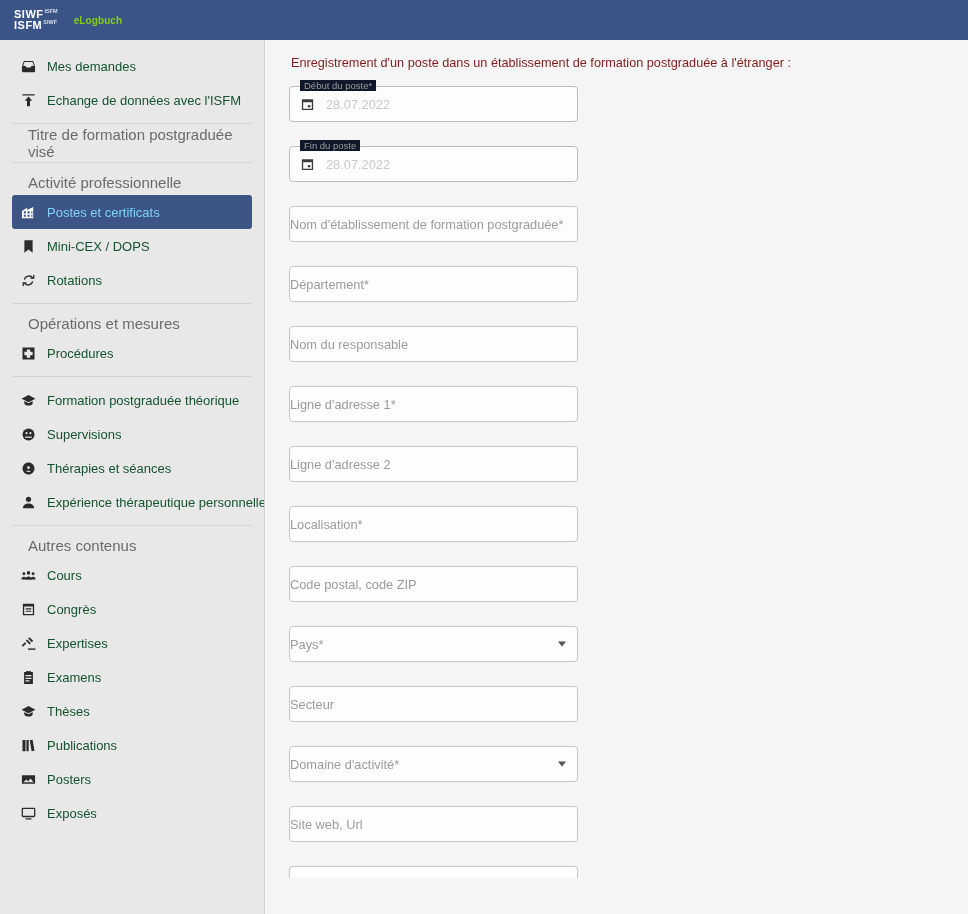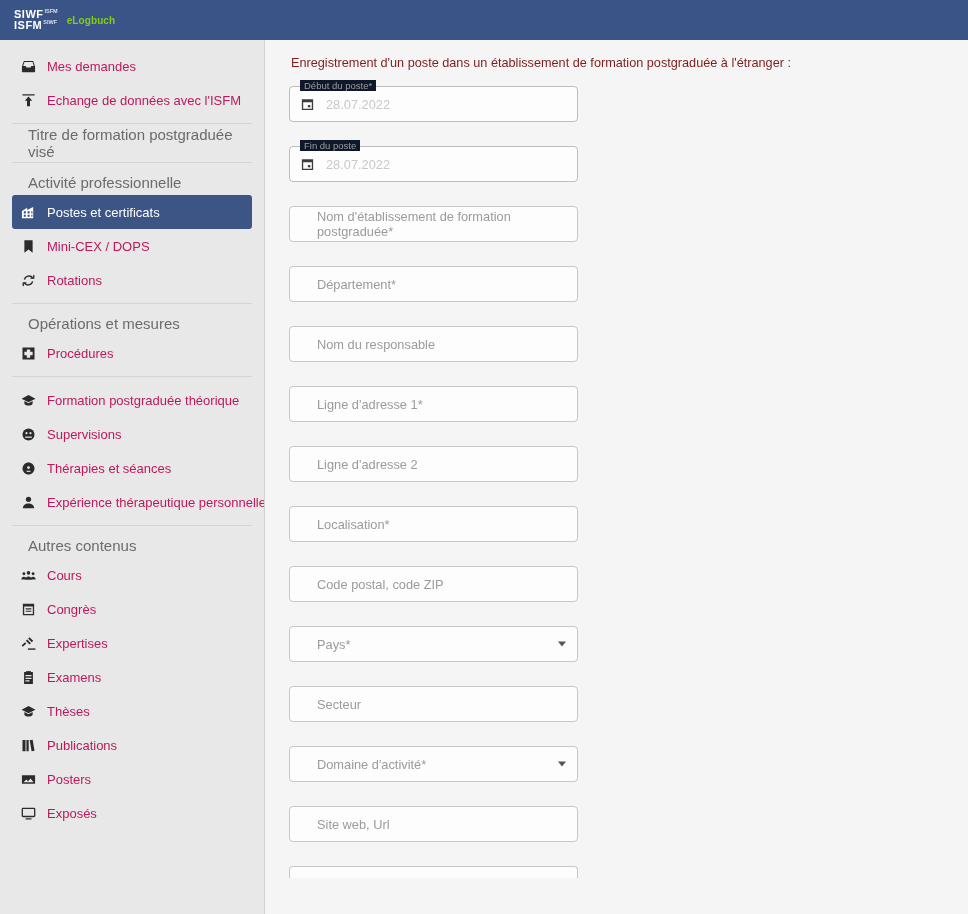--- a/index.html
+++ b/index.html
@@ -13,21 +13,21 @@
   #app { position: relative; width: 968px; height: 914px; display: flex; flex-direction: column; }
 
   
   .topbar {
     height: 40px; min-height: 40px;
     background: #3a5488;
     display: flex; align-items: center;
     padding-left: 14px;
     color: #ffffff;
   }
-  .brand { display: flex; align-items: center; gap: 9px; }
+  .brand { display: flex; align-items: center; gap: 16px; }
   .logo-mark {
     display: flex; flex-direction: column; align-items: flex-start;
     line-height: 1.0;
     font-weight: bold;
     letter-spacing: .5px;
   }
   .logo-row { display: flex; align-items: flex-start; }
   .logo-main { font-size: 11px; color: #fff; font-weight: bold; }
   .logo-sup { font-size: 5.5px; color: #d9dfe9; margin-left: 1px; margin-top: 0px; letter-spacing: 0px;}
   .brand-title { font-size: 10px; font-weight: bold; color: #84cc16; letter-spacing: .1px; }
@@ -43,26 +43,26 @@
     overflow: hidden;
     padding-top: 4px;
   }
   .nav-item {
     display: flex; align-items: center;
     gap: 11px;
     height: 34px;
     margin: 0 12px;
     padding: 0 8px;
     border-radius: 3px;
-    color: #be185d;
+    color: #14532d;
     font-size: 13px;
     cursor: pointer;
     white-space: nowrap;
   }
-  .nav-item.active { background: #3d5585; color: #ffffff; }
+  .nav-item.active { background: #3d5585; color: #7dd3fc; }
   .nav-item.active .ico { color: #ffffff; }
   .ico {
     width: 16px; height: 16px;
     display: inline-flex; align-items: center; justify-content: center;
     color: #2b2b2b; flex: 0 0 16px;
   }
   .ico svg { display: block; }
   .sec-label {
     font-size: 15px; color: #6b6b6b;
     padding: 0 28px;
@@ -81,21 +81,21 @@
   }
   .intro { font-size: 12.7px; color: #7f1d1d; margin: 0 0 16px 2px; }
 
   .field { position: relative; width: 289px; margin-bottom: 24px; }
   .field .box {
     width: 289px; height: 36px;
     border: 1px solid #c7c7c7;
     border-radius: 4px;
     background: #fdfdfd;
     display: flex; align-items: center;
-    padding: 0 27px;
+    padding: 0 0;
     font-size: 12.8px; color: #9b9b9b;
     cursor: text;
   }
   .field.date .box { padding-left: 10px; gap: 11px; border-color: #bdbdbd; }
   .date-text { color: #c9c9c9; font-size: 12.8px; }
   .cal-ico { color: #3c3c3c; display: inline-flex; }
 
   
   .field.date .legend {
     position: absolute; top: -6px; left: 11px;

